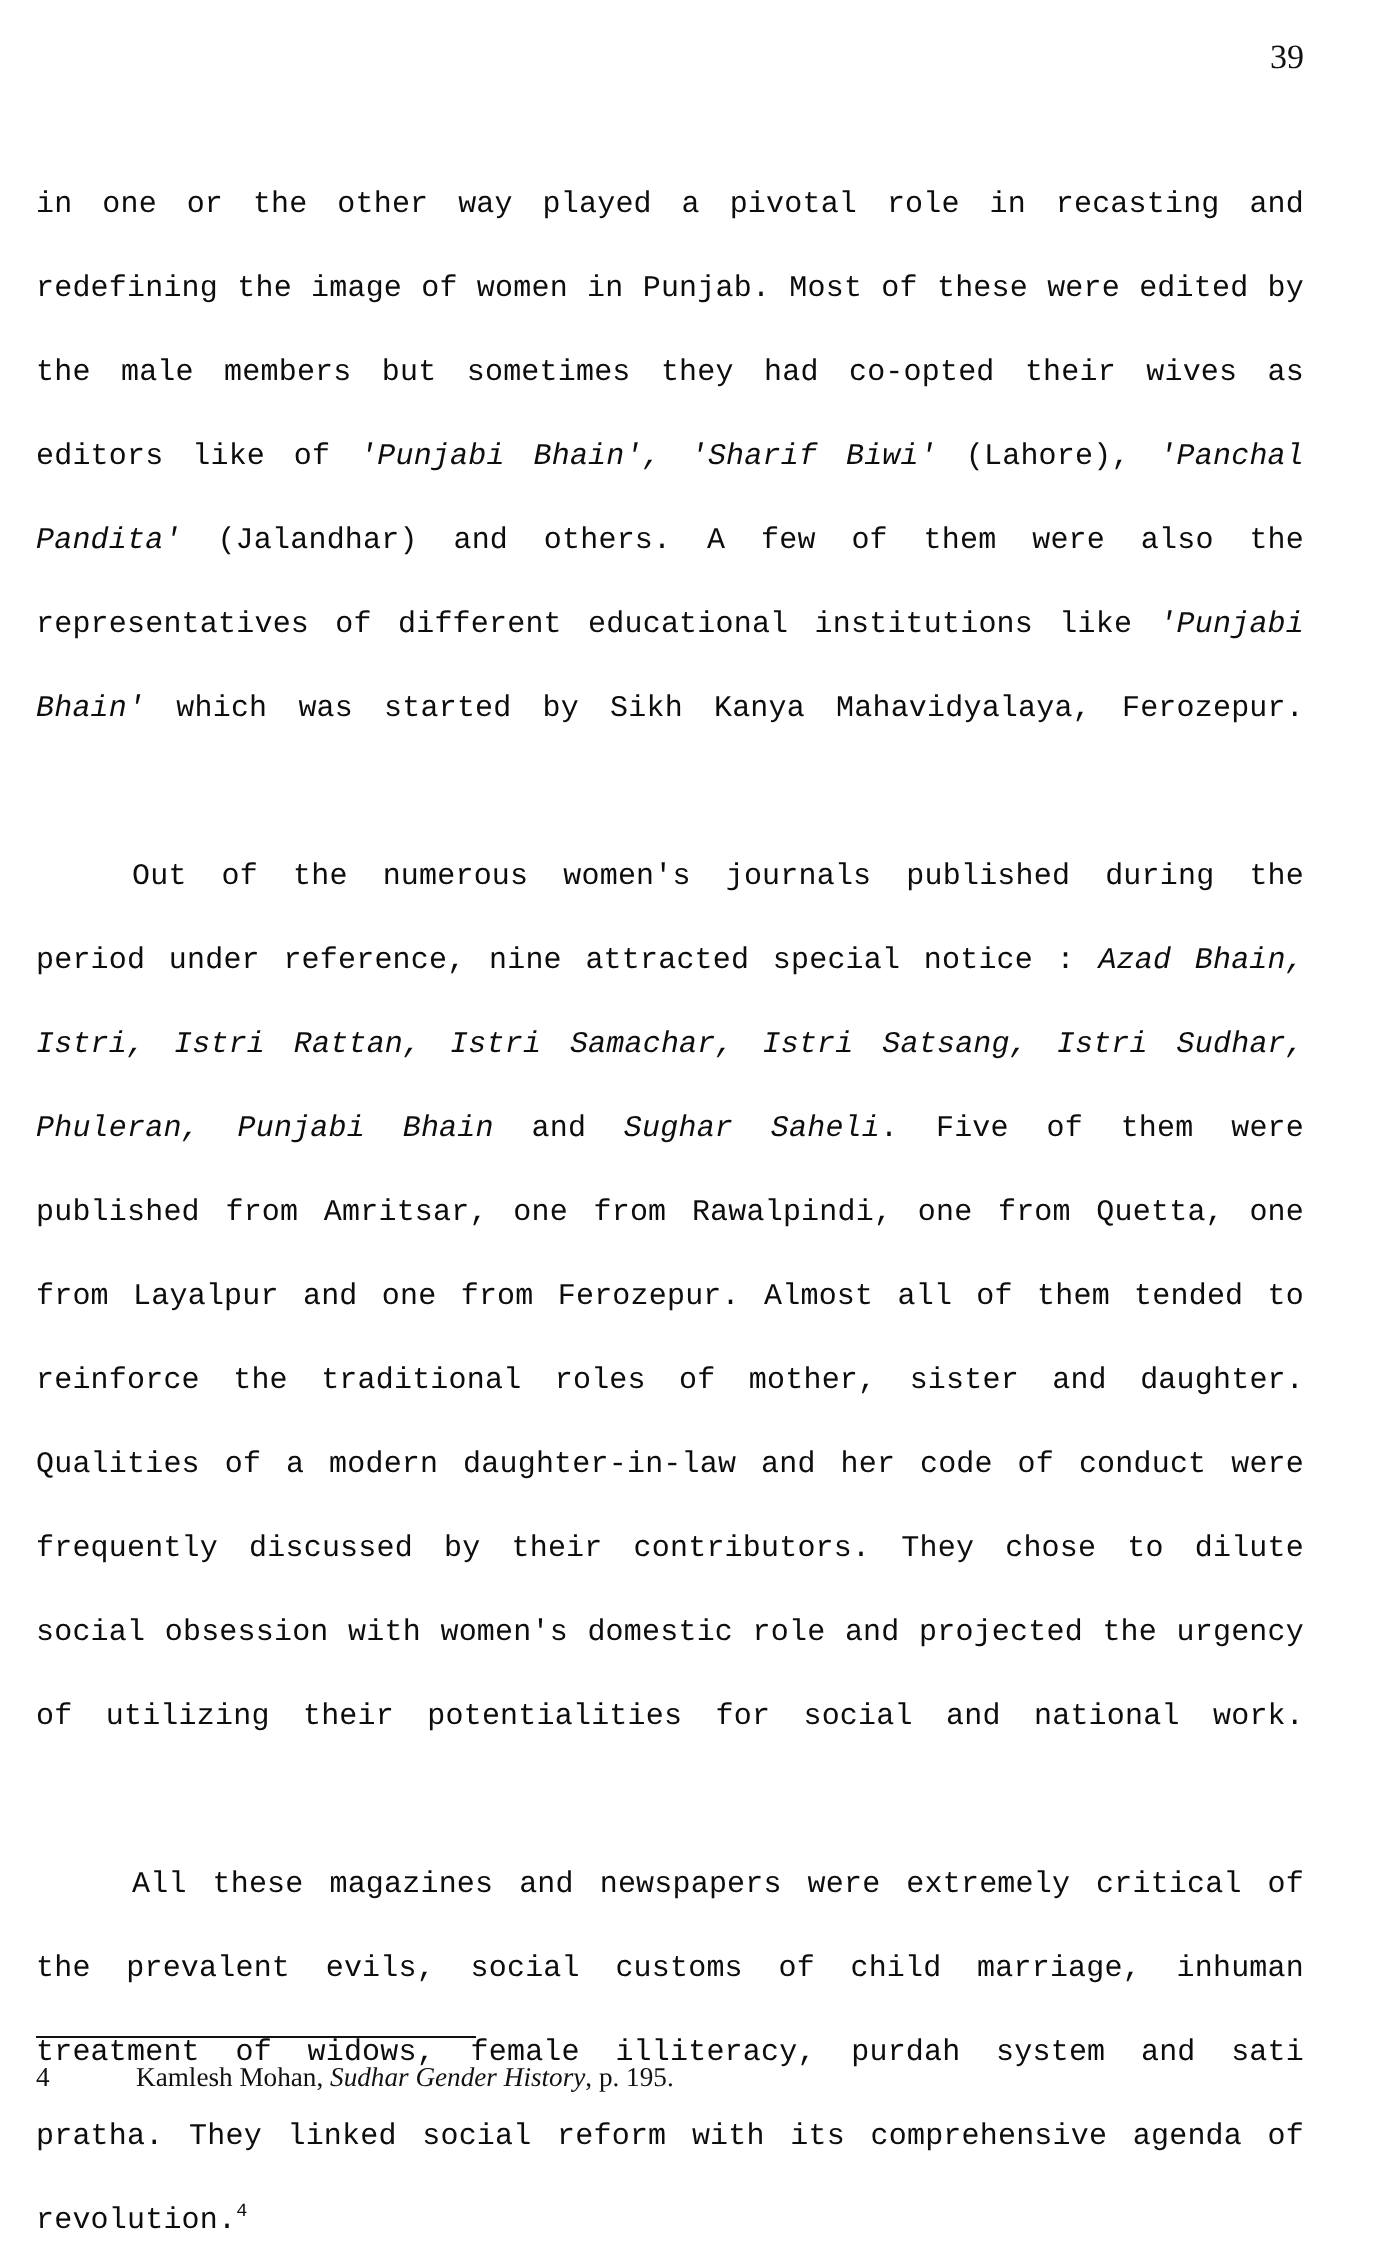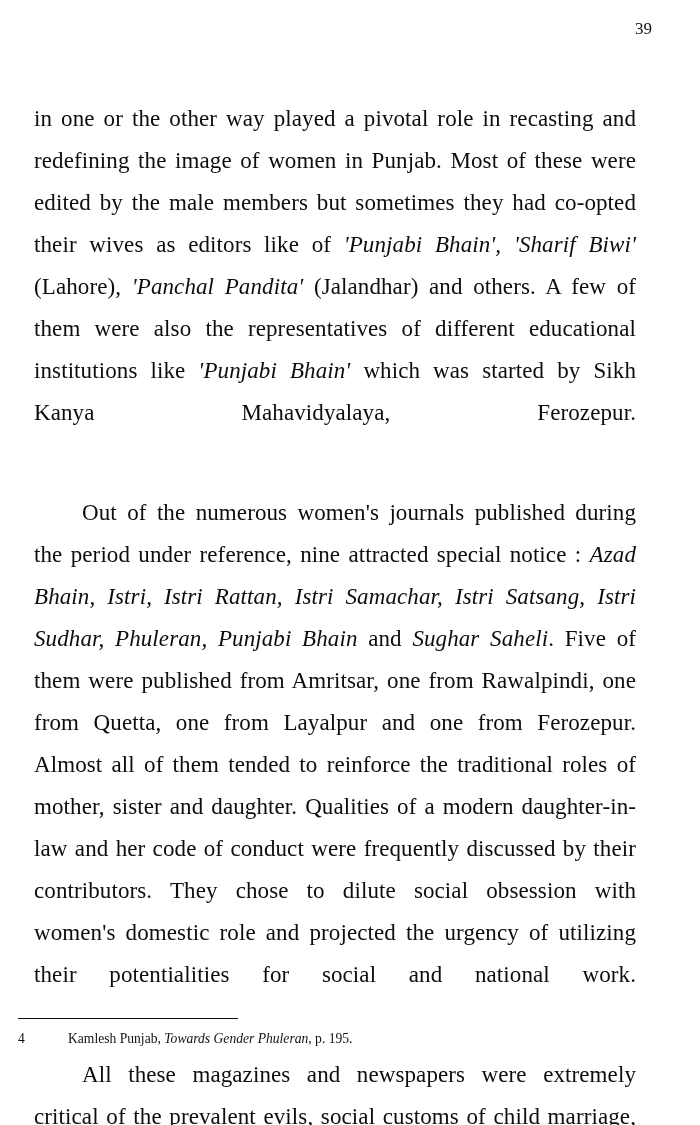--- a/index.html
+++ b/index.html
@@ -30,28 +30,29 @@
 
   
   .body-block {
     position: absolute;
     left: 18px;
     top: 82px;
     width: 634px;
   }
 
   .para {
-    margin: 16px;
+    margin: 0;
     text-align: justify;
     text-justify: inter-word;
-    font-size: 23px;
+    font-size: 15px;
     line-height: 42px;
     letter-spacing: 0.1px;
     word-spacing: 0.4px;
     color: #0d0d0d;
+    font-family: Liberation Mono, monospace;
   }
   .para + .para {
     margin-top: 0;
   }
   .para.indent {
     text-indent: 48px;
   }
   
   .para::after {
     content: "";
@@ -108,17 +109,17 @@
   <div class="body-block">
     <p class="para"><span>in one or the other way played a pivotal role in recasting and redefining the image of women in Punjab. Most of these were edited by the male members but sometimes they had co-opted their wives as editors like of </span><i>'Punjabi Bhain', 'Sharif Biwi'</i><span> (Lahore), </span><i>'Panchal Pandita'</i><span> (Jalandhar) and others. A few of them were also the representatives of different educational institutions like </span><i>'Punjabi Bhain'</i><span> which was started by Sikh Kanya Mahavidyalaya, Ferozepur.</span></p>
     <p class="para indent"><span>Out of the numerous women's journals published during the period under reference, nine attracted special notice : </span><i>Azad Bhain, Istri, Istri Rattan, Istri Samachar, Istri Satsang, Istri Sudhar, Phuleran, Punjabi Bhain</i><span> and </span><i>Sughar Saheli</i><span>. Five of them were published from Amritsar, one from Rawalpindi, one from Quetta, one from Layalpur and one from Ferozepur. Almost all of them tended to reinforce the traditional roles of mother, sister and daughter. Qualities of a modern daughter-in-law and her code of conduct were frequently discussed by their contributors. They chose to dilute social obsession with women's domestic role and projected the urgency of utilizing their potentialities for social and national work.</span></p>
     <p class="para indent"><span>All these magazines and newspapers were extremely critical of the prevalent evils, social customs of child marriage, inhuman treatment of widows, female illiteracy, purdah system and sati pratha. They linked social reform with its comprehensive agenda of revolution.</span><sup class="fn-marker">4</sup></p>
   </div>
 
   <div class="footnote-area">
     <div class="footnote-rule"></div>
     <div class="footnote">
       <span class="footnote-num">4</span>
-      <span class="footnote-text"><span>Kamlesh Punjab, </span><i>Towards Gender Phuleran</i><span>, p. 195.</span></span>
+      <span class="footnote-text"><span>Kamlesh Mohan, </span><i>Sudhar Gender History</i><span>, p. 195.</span></span>
     </div>
   </div>
 
 </div>
 
 </body></html>

